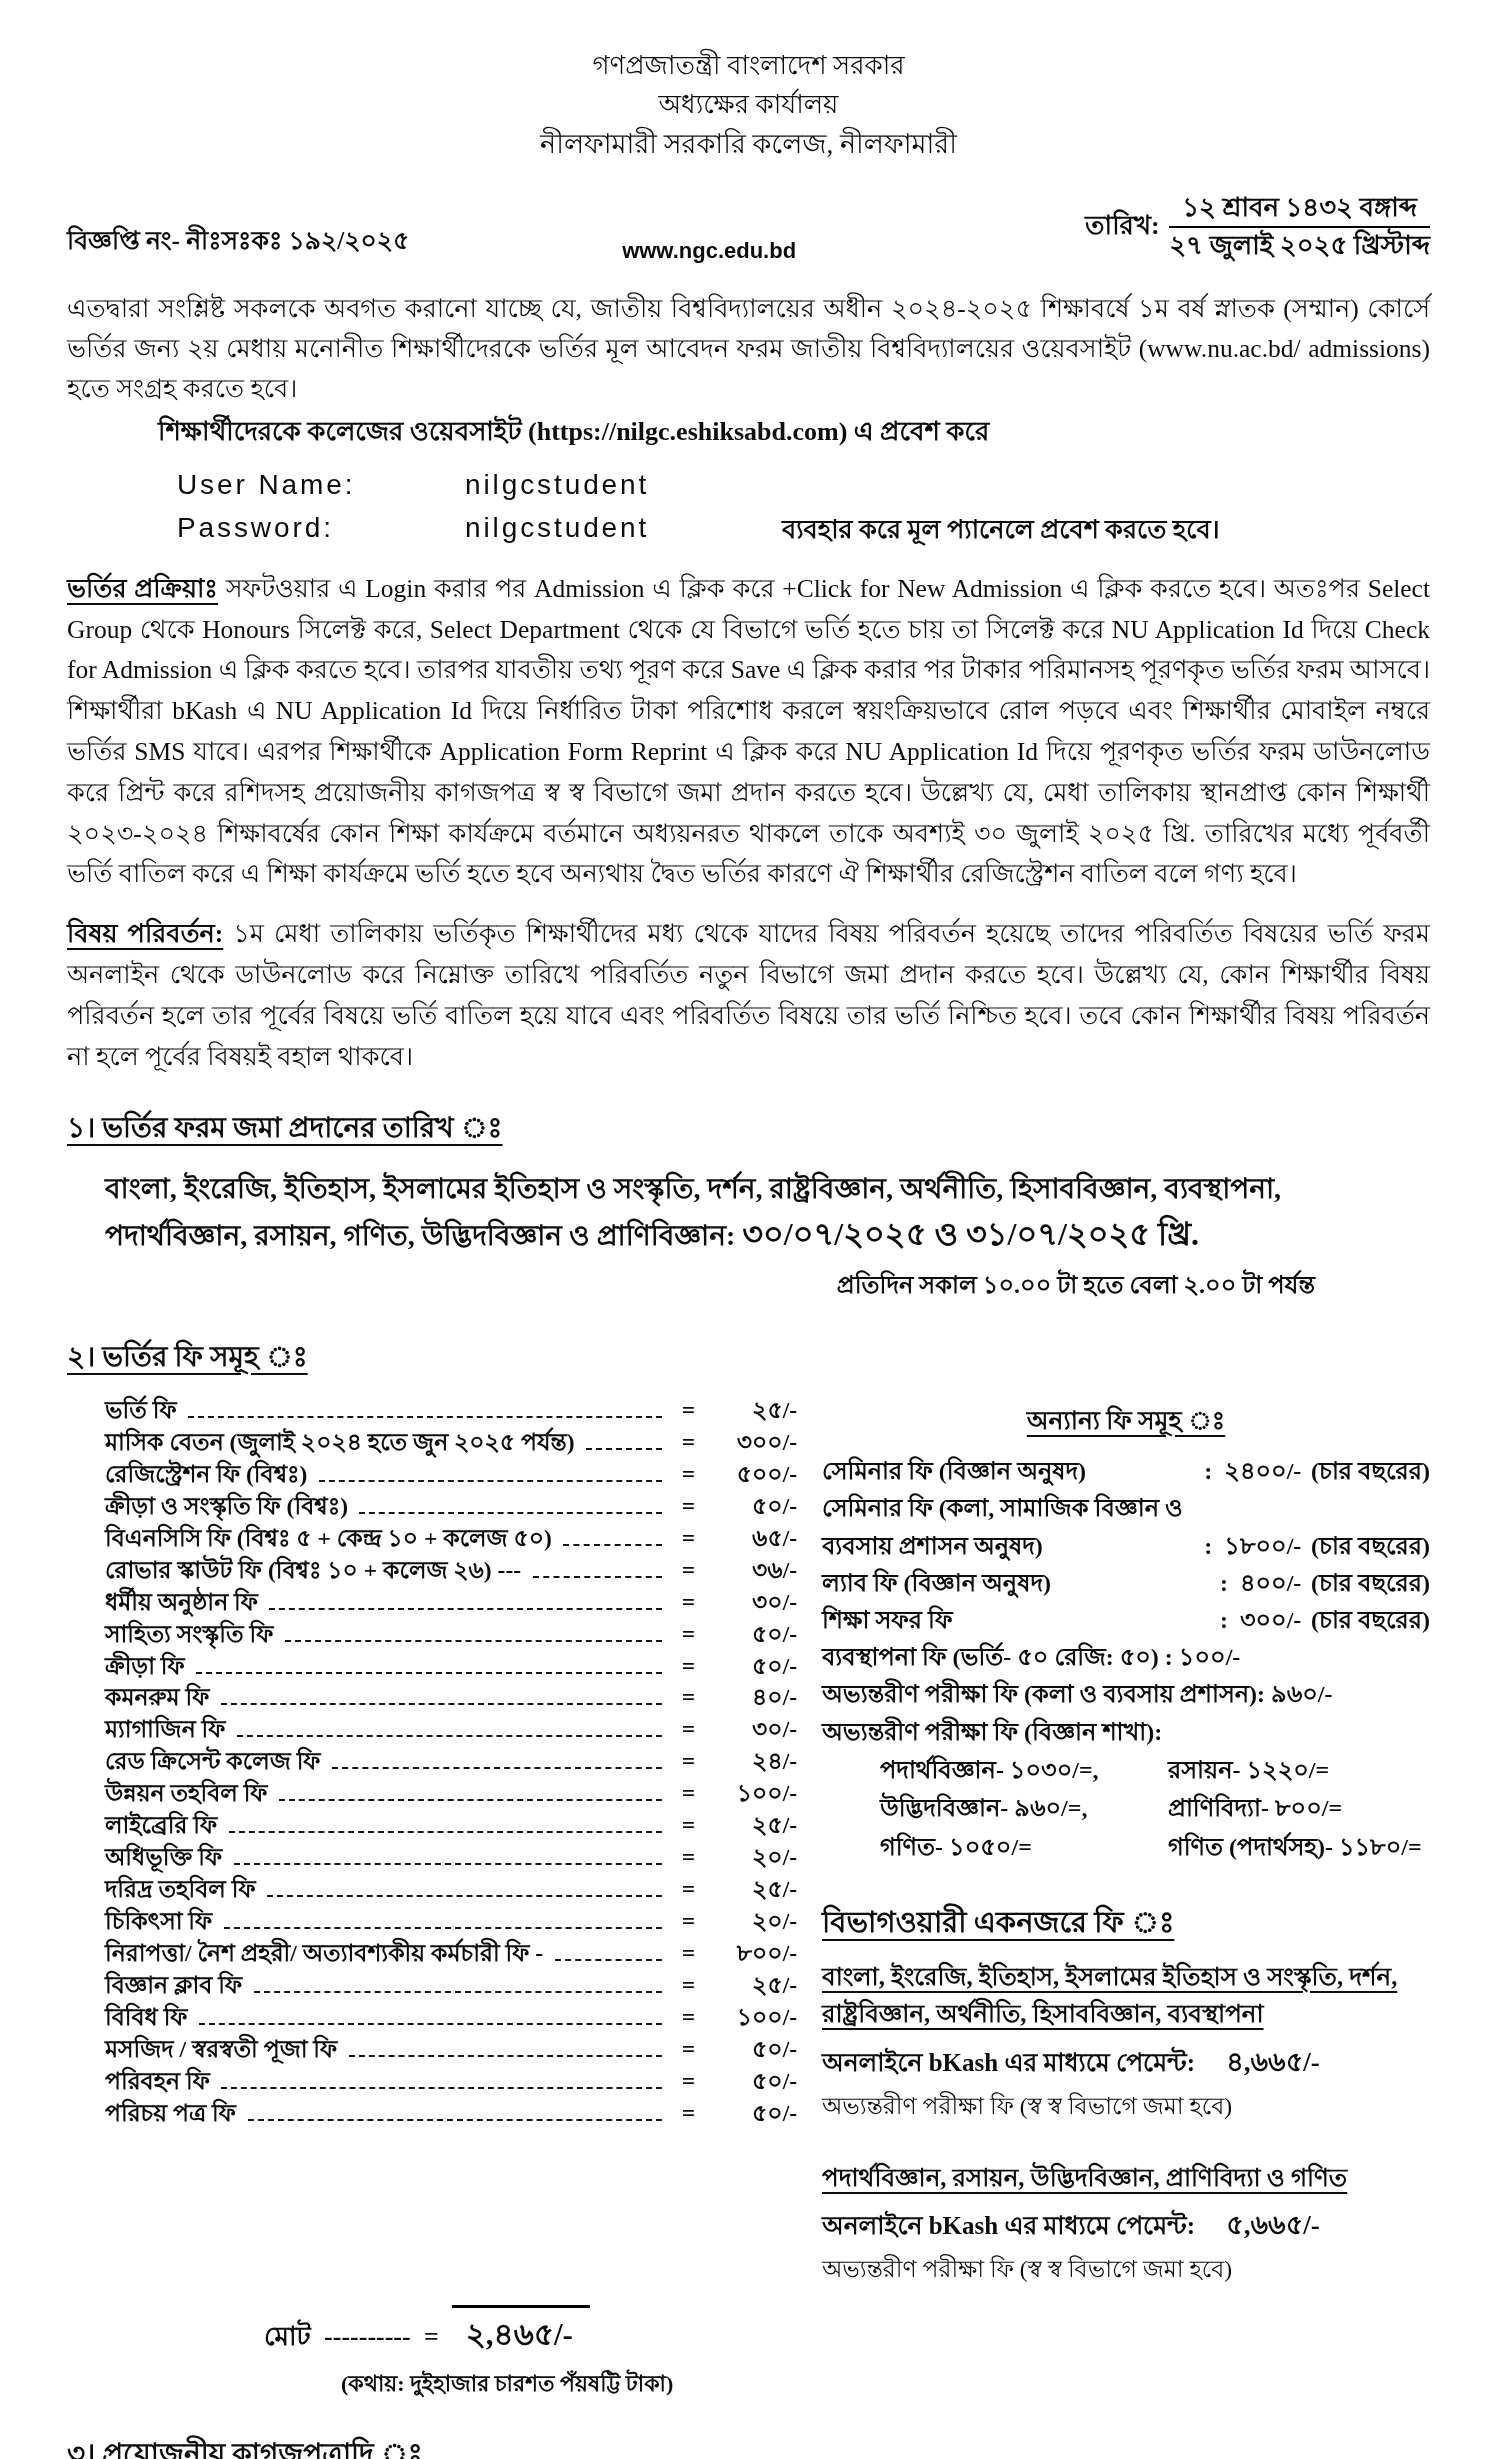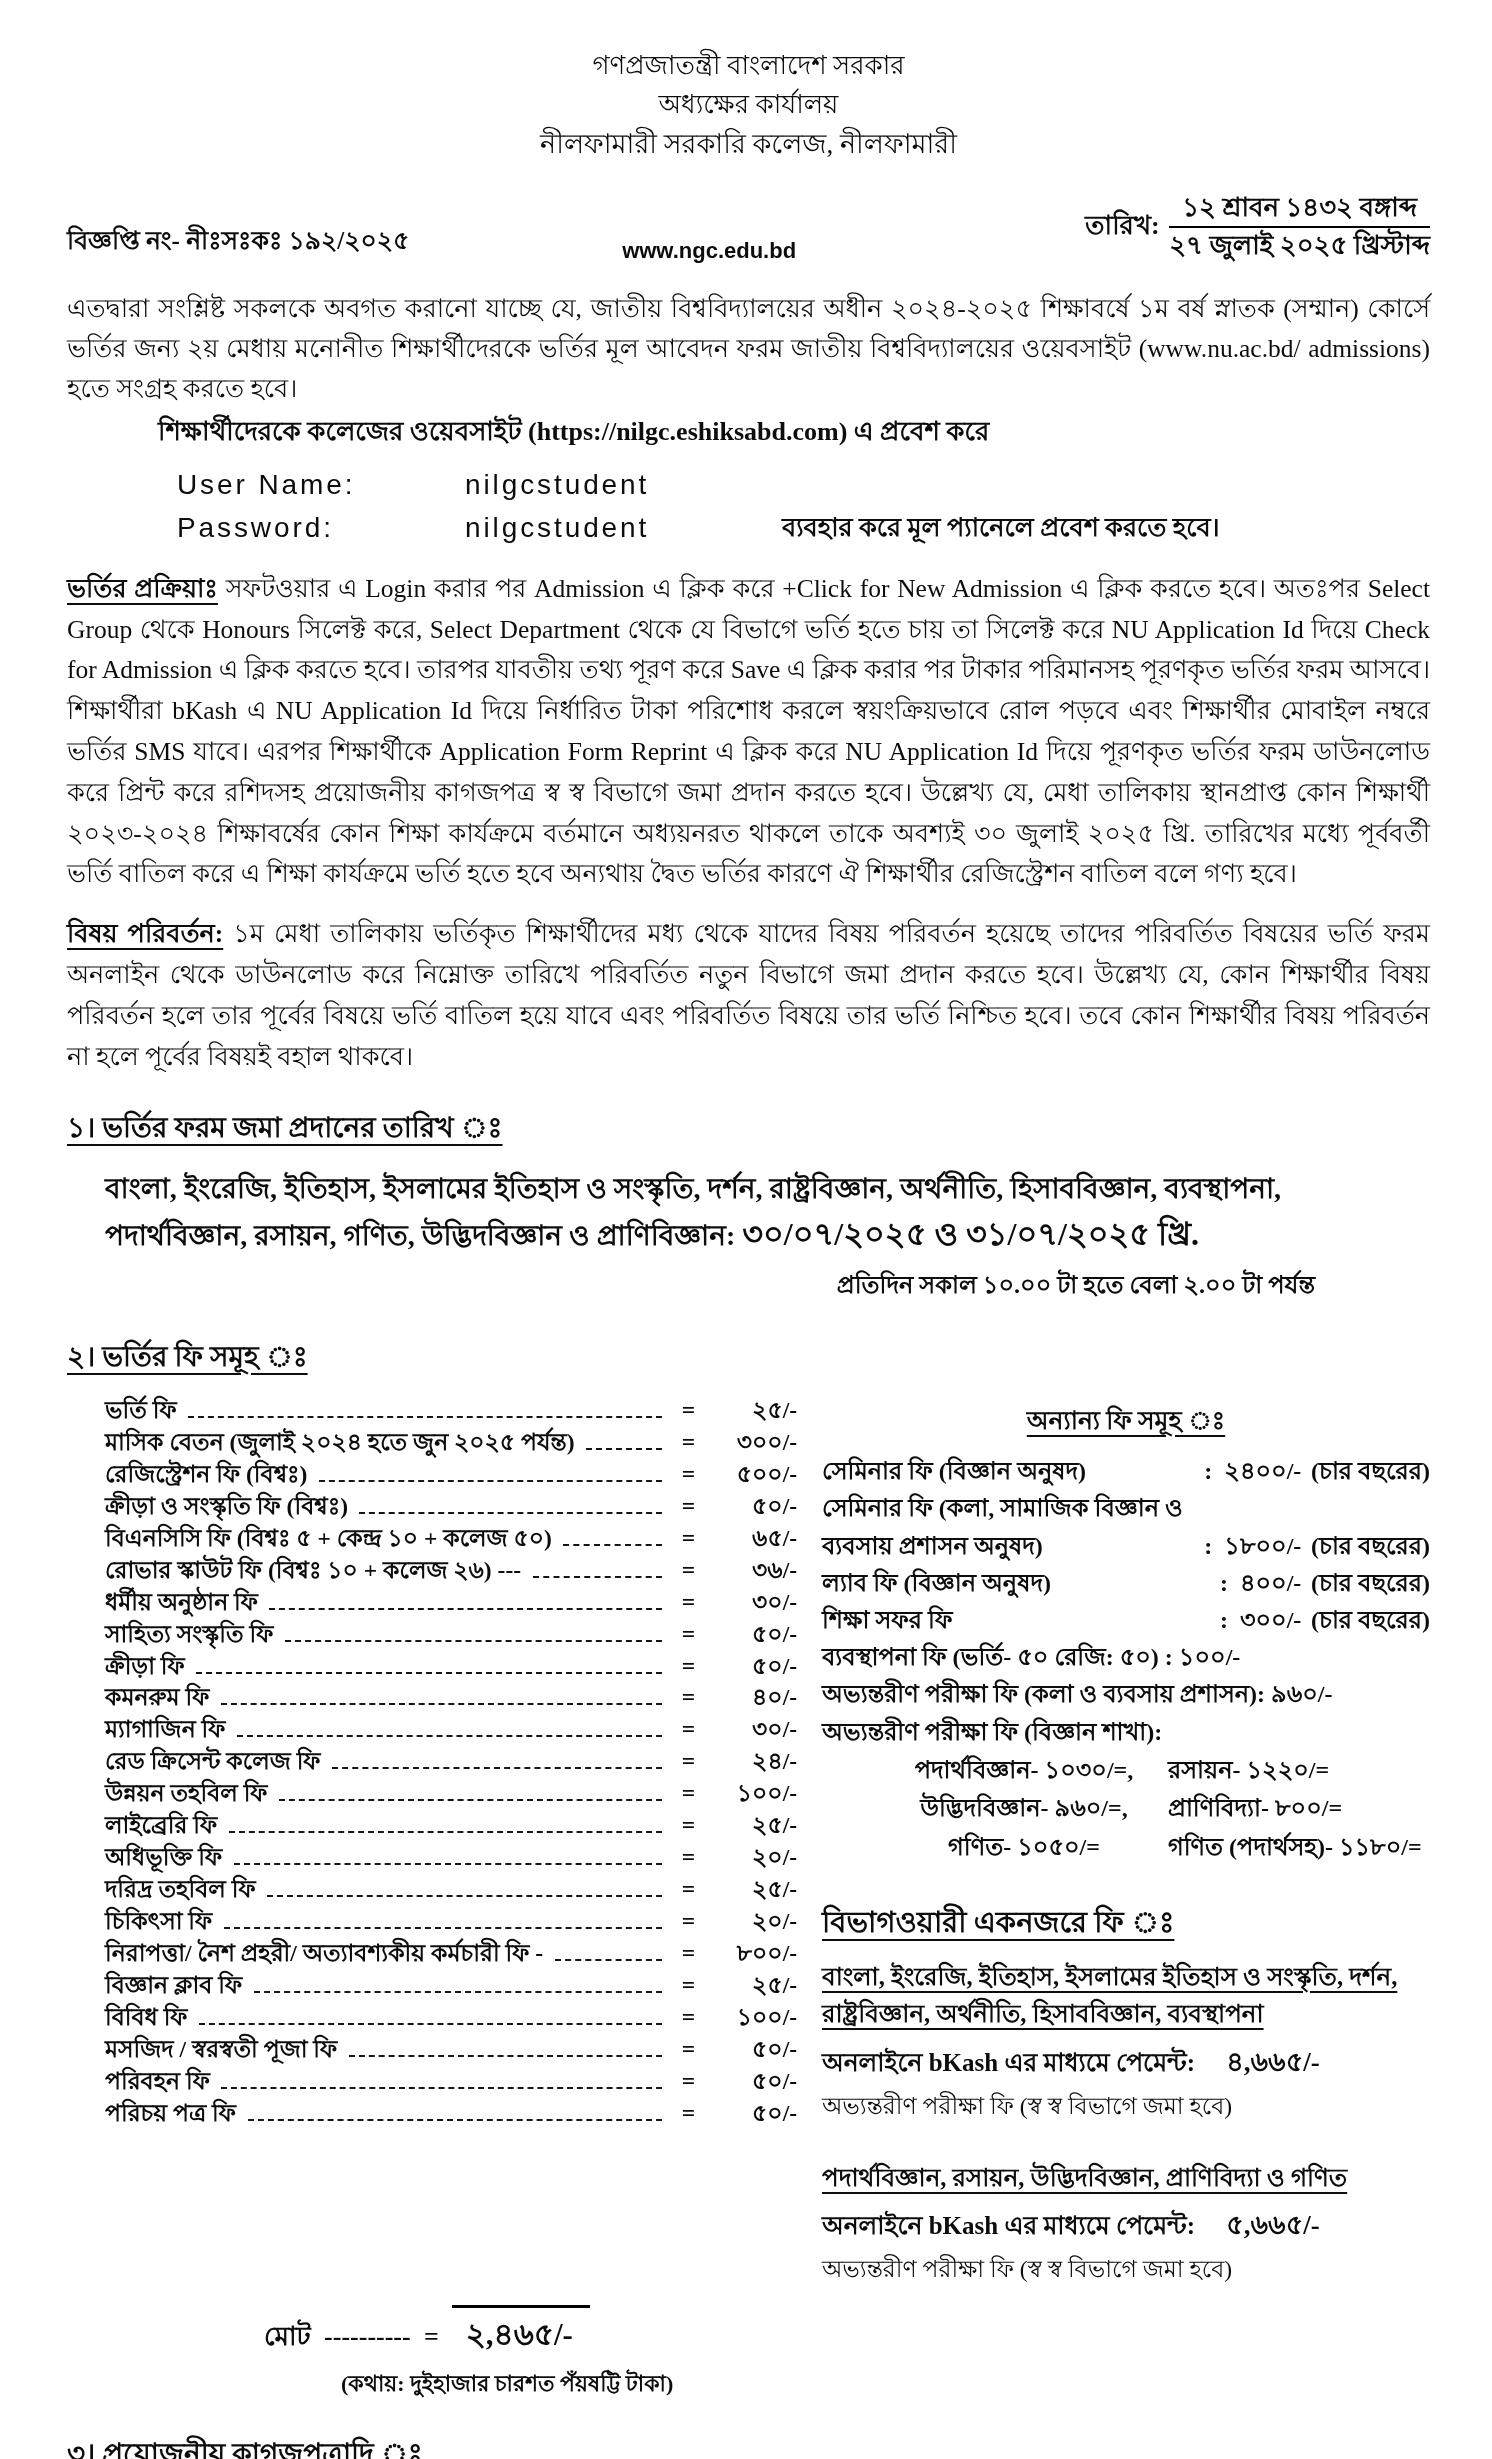--- a/index.html
+++ b/index.html
@@ -16,21 +16,21 @@
   .memo-no{font-weight:600;}
   .site{font-weight:bold;font-size:22px;font-family:"Liberation Sans",sans-serif;transform:translateX(-38px);}
   .date-wrap{display:flex;align-items:center;gap:9.6px;font-size:26px;font-weight:600;}
   .date-frac{display:inline-block;text-align:center;line-height:1.35;}
   .date-top{border-bottom:2.4px solid #000;padding:0 7.7px 1.9px;}
   .date-bottom{padding-top:0;}
   
   .para{font-size:25.5px;line-height:1.58;text-align:justify;margin-top:25px;font-weight:500;}
   .indent-line{margin:1.9px 0 0 91px;font-size:26px;font-weight:600;}
   .creds{margin:7.7px 0 0 110px;font-family:"Liberation Sans",sans-serif;}
-  .cred-line{display:flex;font-size:28px;letter-spacing:2.9px;line-height:1.55;align-items:center;}
+  .cred-line{display:flex;font-size:28px;letter-spacing:2.9px;line-height:1.55;align-items:flex-end;}
   .cred-label{width:288px;}
   .cred-value{width:317px;}
   .cred-suffix{font-family:"Liberation Serif","DejaVu Sans",serif;letter-spacing:0;font-size:25.5px;font-weight:600;}
   .runin{margin-top:19px;font-size:25.5px;line-height:1.6;text-align:justify;font-weight:500;}
   .runin .lead{font-weight:bold;text-decoration:underline;text-underline-offset:5.8px;}
   
   .sec-title{font-size:28px;font-weight:bold;margin-top:29px;}
   .sec-title .u{text-decoration:underline;text-underline-offset:6.7px;}
   .s1-subjects{margin:13.4px 0 0 38px;font-size:28px;font-weight:bold;line-height:1.55;}
   .s1-dates{font-size:32px;}
@@ -47,21 +47,21 @@
   .total-value{font-size:31px;border-top:3.4px solid #000;padding:1.9px 17.3px 0 13.4px;}
   .total-words{margin:3.8px 0 0 274px;font-size:22px;font-weight:600;}
   .fees-right{flex:1;padding-top:5.8px;}
   .ofee-title{text-align:center;font-size:25px;font-weight:bold;text-decoration:underline;text-underline-offset:5.8px;margin-bottom:9.6px;}
   .ofee-row{font-size:24px;font-weight:bold;line-height:1.55;display:flex;align-items:baseline;}
   .ofee-label{flex:none;}
   .ofee-value{margin-left:auto;flex:none;white-space:pre;}
   .ofee-note{flex:none;margin-left:9.6px;}
   .ofee-fixed .ofee-label{min-width:365px;}
   .sci-row{display:flex;font-size:24px;font-weight:bold;line-height:1.6;padding-left:58px;}
-  .sci-a{width:288px;text-align:center;}
+  .sci-a{width:288px;}
   
   .dept{margin-top:33px;}
   .dept-title{text-align:left;font-size:29px;font-weight:bold;text-decoration:underline;text-underline-offset:6.7px;margin-bottom:11.5px;}
   .dept-subjects{font-size:24.5px;font-weight:bold;line-height:1.5;text-decoration:underline;text-underline-offset:5.8px;}
   .dept-pay{font-size:25px;font-weight:bold;margin-top:7.7px;}
   .dept-pay .amt{font-size:27px;margin-left:25px;}
   .dept-note{font-size:23.5px;font-weight:500;margin-top:1.9px;}
   .dept-gap{height:33px;}
 </style>
 </head>

